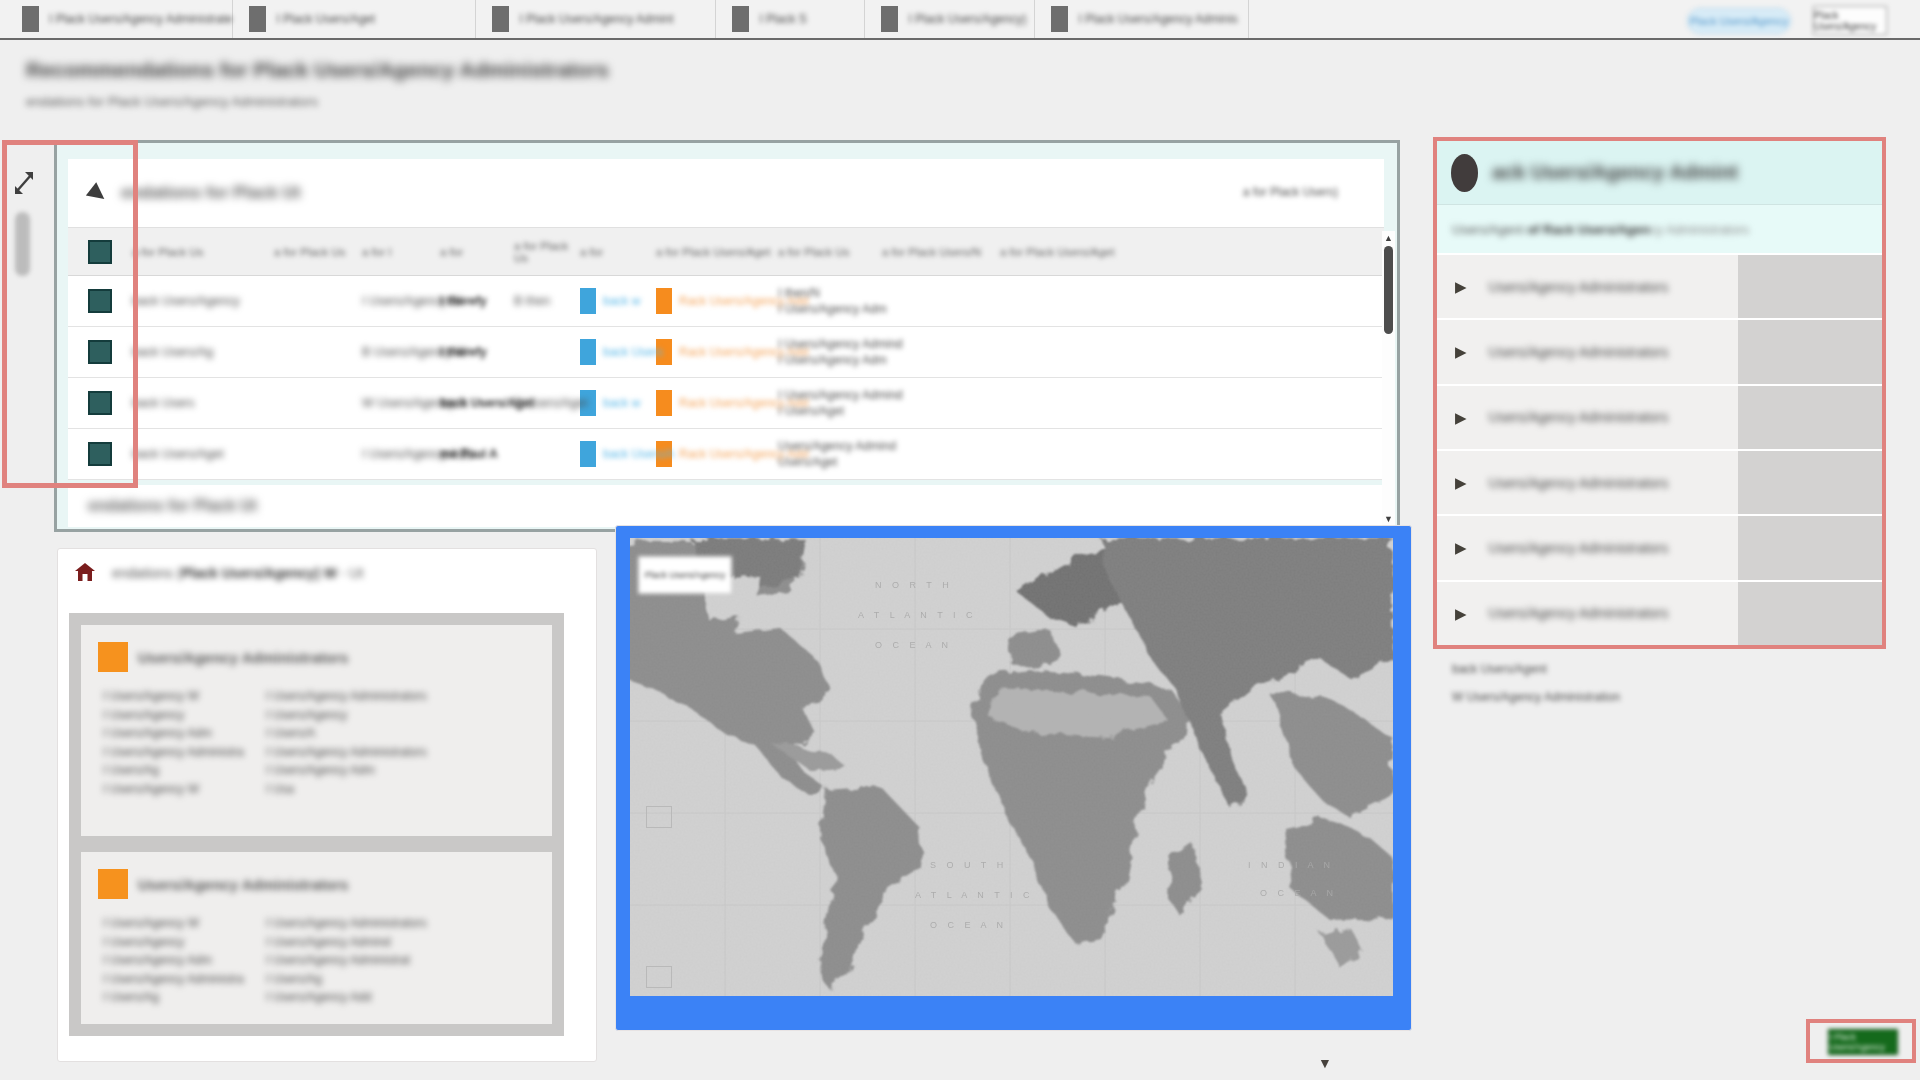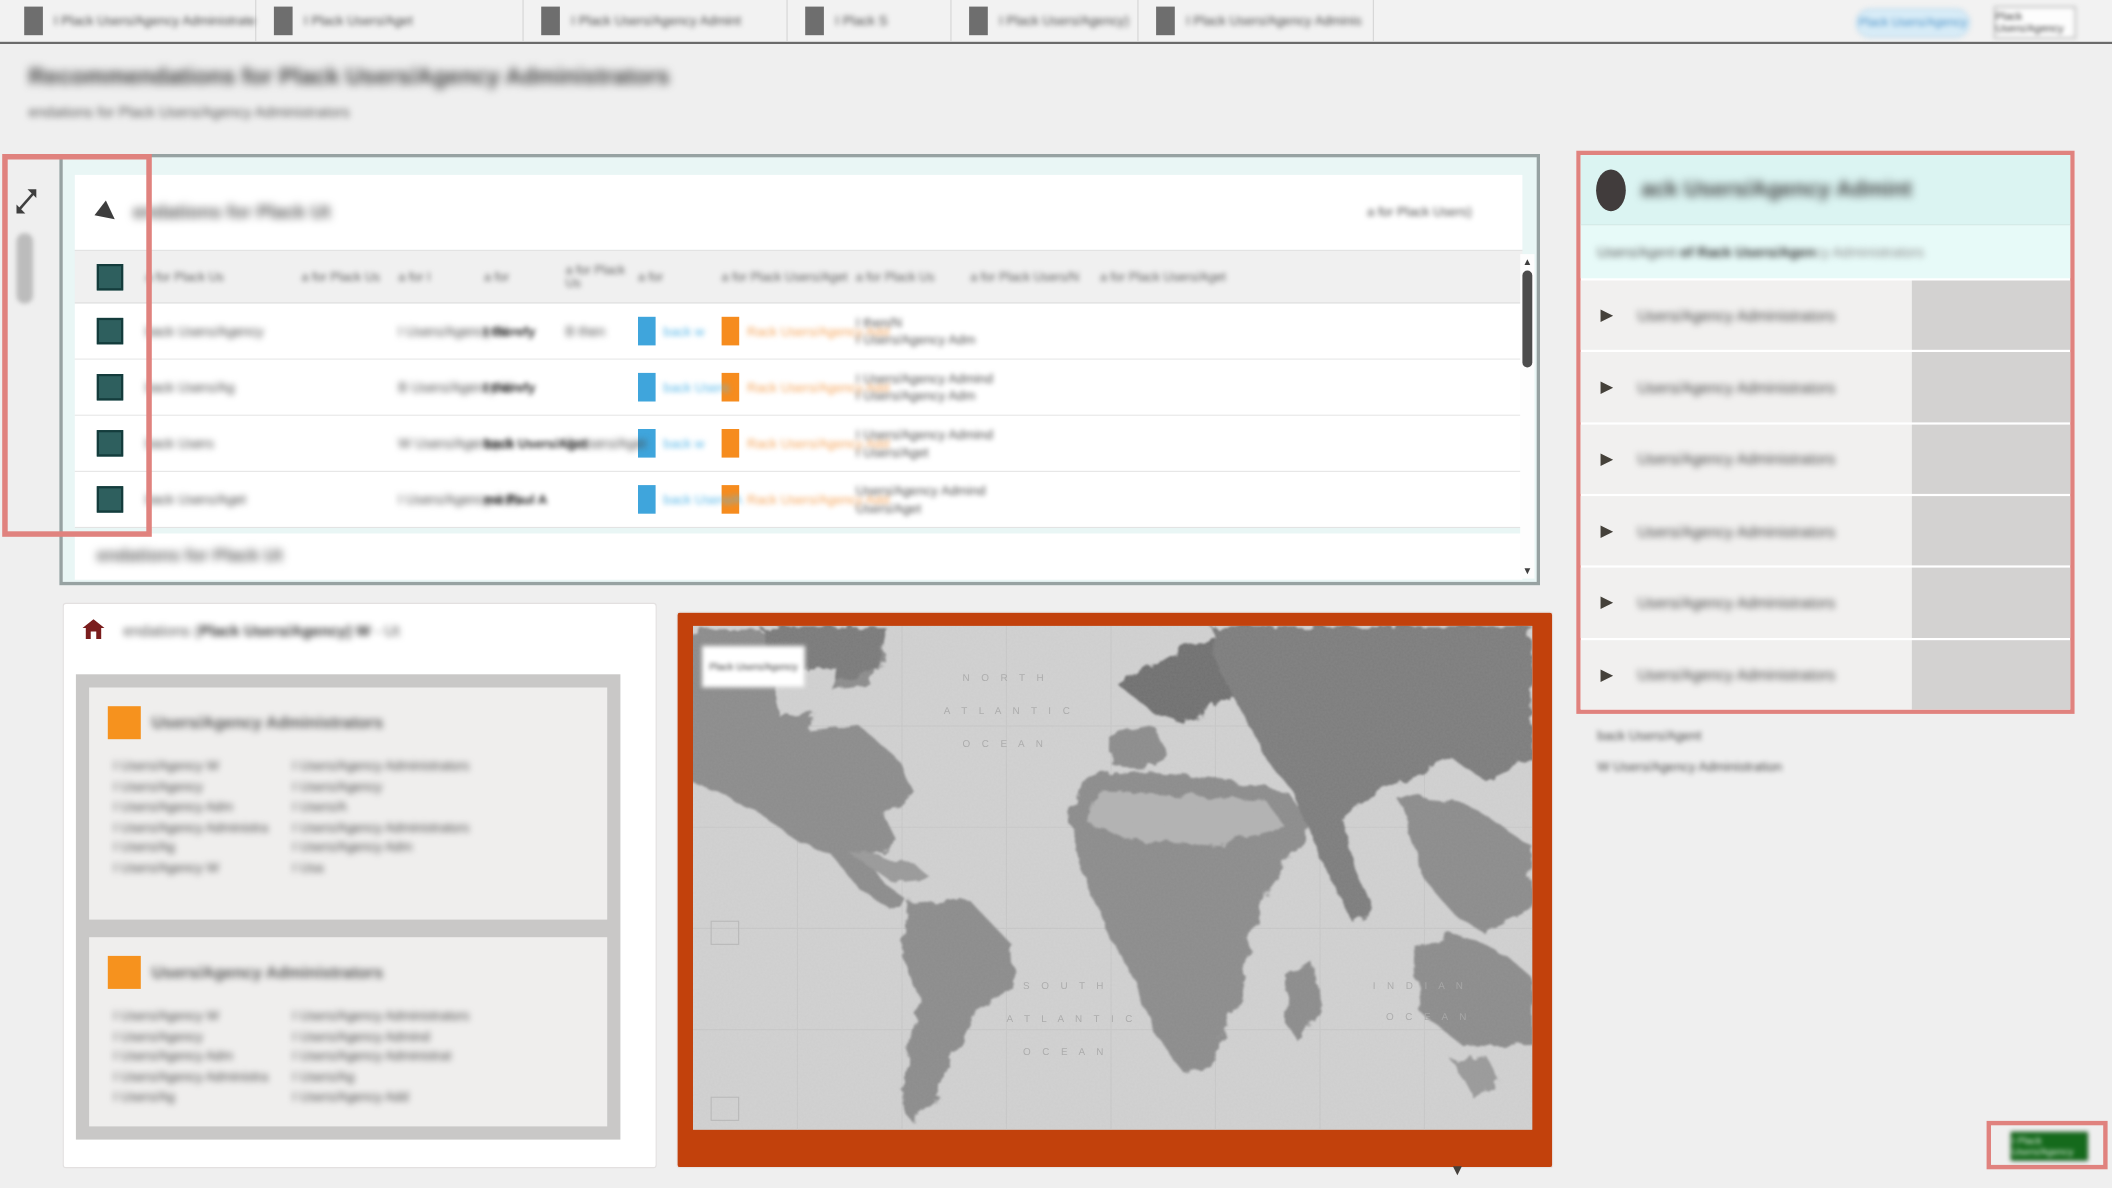--- a/index.html
+++ b/index.html
@@ -122,22 +122,22 @@
   #dc-p2 { flex:1; }
   .dc-orange { position:absolute; left:17px; top:17px; width:30px; height:30px; background:#f6921e; }
   .dc-sec-title { position:absolute; left:57px; top:24px; font-size:15px; font-weight:bold; color:#5a5a5a; white-space:nowrap; }
   .dc-cols { position:absolute; left:22px; top:62px; right:10px; display:flex; }
   .dc-col { display:flex; flex-direction:column; }
   .dc-col-l { width:163px; }
   .dc-col-r { flex:1; }
   .dc-col span { font-size:12px; line-height:18.5px; color:#4c4c4c; white-space:nowrap; }
 
   
-  #map-card { position:absolute; left:615px; top:556px; width:797px; height:506px;
-    background:#c2410c; border:1px solid #e7e3e3; border-radius:3px; }
+  #map-card { position:absolute; left:615px; top:525px; width:797px; height:506px;
+    background:#3b82f6; border:1px solid #e7e3e3; border-radius:3px; }
   #map-wrap { position:absolute; left:14px; top:12px; width:763px; height:458px;
     background:#d2d2d2; overflow:hidden; }
   #map-wrap svg { display:block; }
   #map-label { position:absolute; left:8px; top:18px; width:94px; height:38px; background:#fff;
     border:1px solid #cfcfcf; display:flex; align-items:center; justify-content:center;
     font-size:9px; color:#333; z-index:5; }
   .map-ctl { position:absolute; width:26px; height:22px; border:1px solid #b9b9b9; background:transparent; z-index:5; }
   #map-ctl1 { left:16px; top:268px; }
   #map-ctl2 { left:16px; top:428px; }
   #map-caret { position:absolute; left:1318px; top:1055px; font-size:14px; color:#46413c; z-index:6; }

